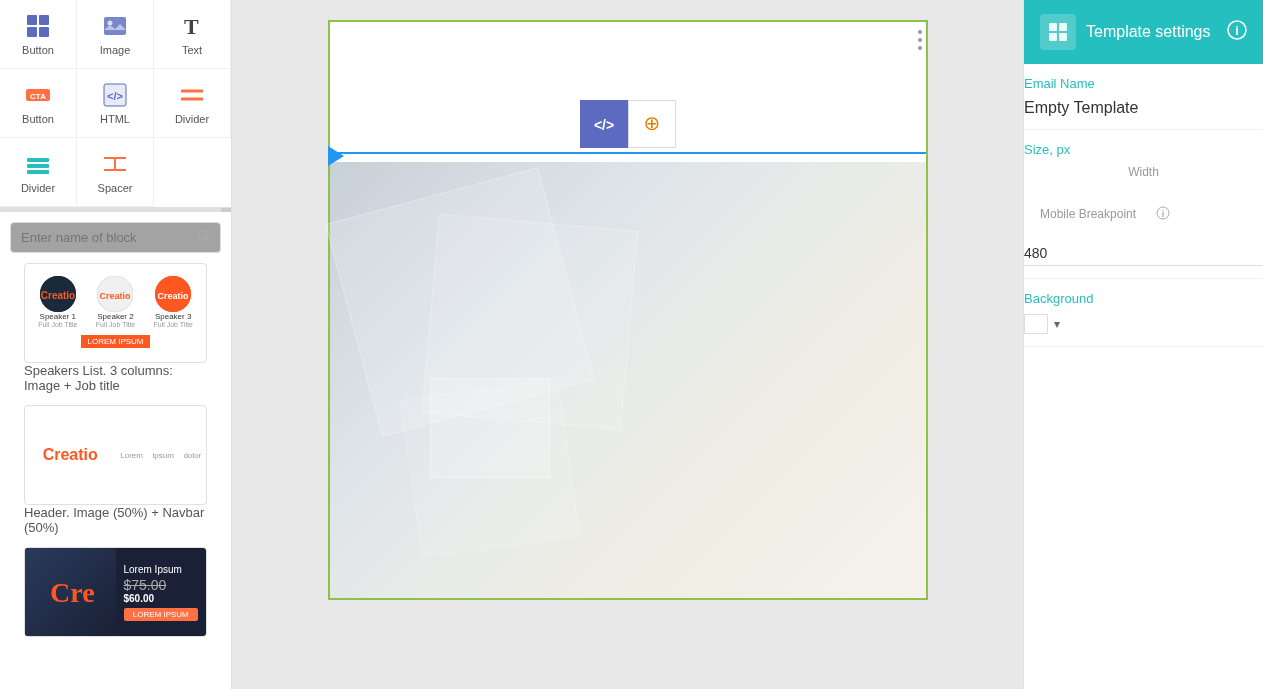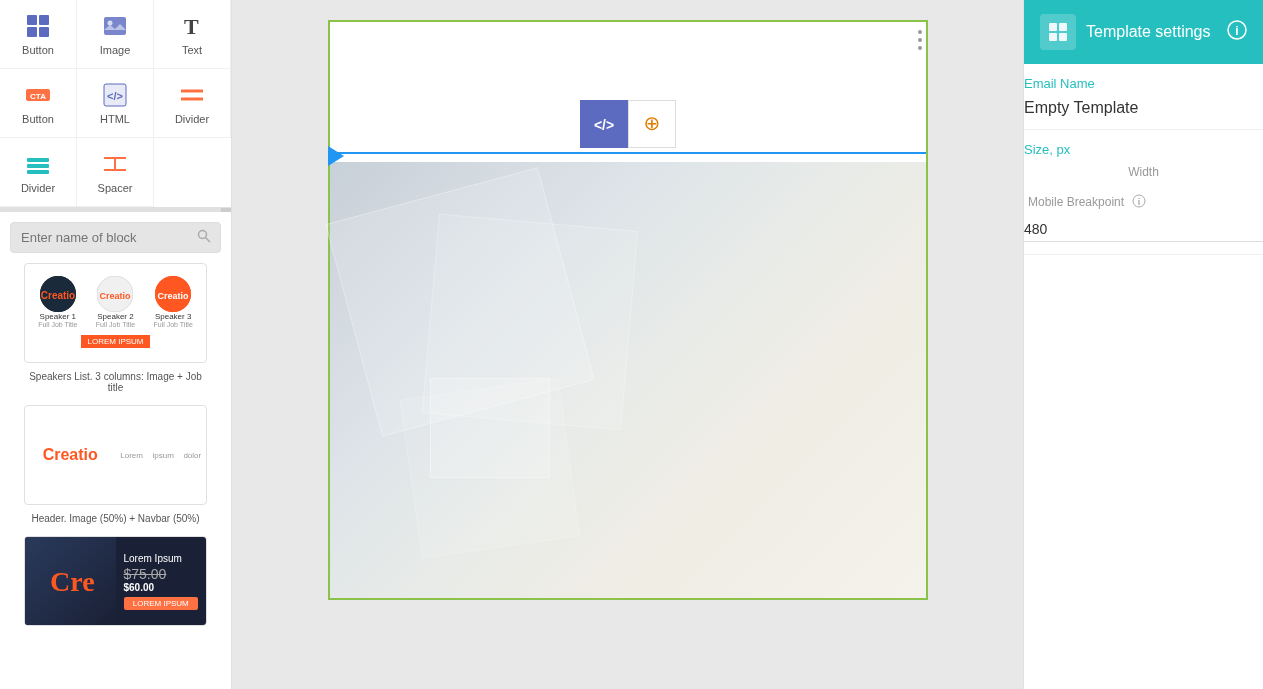--- a/index.html
+++ b/index.html
@@ -48,21 +48,21 @@
     }
 
     
     .search-box {
       display: flex;
       align-items: center;
       margin: 10px 10px;
       border: 1px solid #ddd;
       border-radius: 4px;
       padding: 6px 10px;
-      background: #e5e5e5;
+      background: #a3a3a3;
     }
 
     .search-box input {
       border: none;
       outline: none;
       flex: 1;
       font-size: 13px;
       color: #333;
       background: transparent;
     }
@@ -89,24 +89,23 @@
       border-radius: 4px;
       overflow: hidden;
       background: #fff;
       height: 100px;
       display: flex;
       align-items: center;
       justify-content: center;
     }
 
     .block-item-label {
-      font-size: 10px;
+      font-size: 13px;
       color: #555;
-      text-align: center;
-      margin-top: 8px;
+      margin-top: 0;
     }
 
     
     .canvas-area {
       flex: 1;
       background: #e8e8e8;
       position: relative;
       display: flex;
       align-items: flex-start;
       justify-content: center;
@@ -722,26 +721,33 @@
 
   <div class="settings-section">
     <div class="section-title">Size, px</div>
 
     <div style="margin-bottom:12px;">
       <div class="settings-label">Width</div>
     </div>
 
     <div>
       <div style="display:flex; align-items:center; gap:4px; margin-bottom:4px;">
-        <span class="settings-label" style="margin:4px;">Mobile Breakpoint</span>
+        <span class="settings-label" style="margin:16px;">Mobile Breakpoint</span>
         <span style="color:#aaa; font-size:13px;">
           <svg width="14" height="14" viewBox="0 0 14 14">
             <circle cx="7" cy="7" r="6" stroke="#aaa" stroke-width="1" fill="none"></circle>
             <text x="7" y="11" text-anchor="middle" font-size="9" fill="#aaa" font-weight="bold">i</text>
           </svg>
         </span>
       </div>
       <input class="input-field" type="text" value="480" style="">
     </div>
   </div>
 
+  <div class="settings-section">
+    <div class="section-title">Background</div>
+    <div class="color-swatch">
+      <div class="swatch-box"></div>
+      <span class="swatch-arrow">▾</span>
+    </div>
+  </div>
 
 </div>
 
 </body></html>

